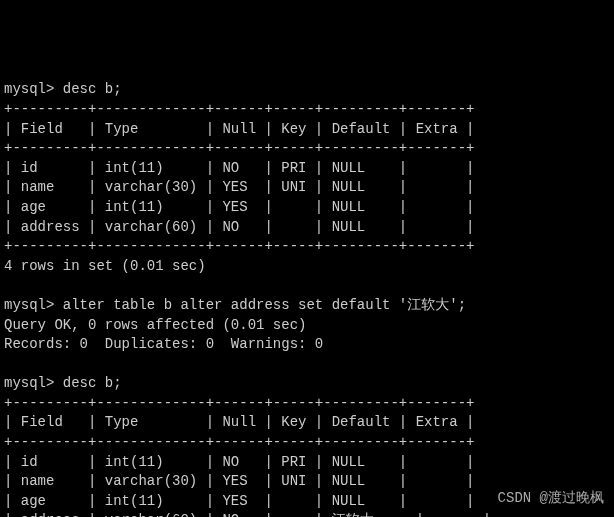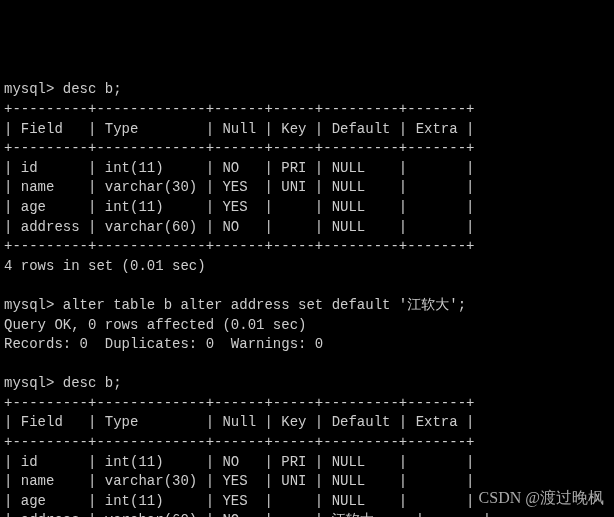--- a/index.html
+++ b/index.html
@@ -14,22 +14,22 @@
     padding: 2px 4px;
     white-space: pre;
     overflow: hidden;
     position: relative;
   }
   .watermark {
     position: absolute;
     bottom: 8px;
     right: 10px;
     color: #aaa;
-    font-family: Liberation Serif, serif;
-    font-size: 16px;
+    font-family: Liberation Mono, monospace;
+    font-size: 14px;
   }
 </style>
 </head>
 <body>
 
 
 
 <div id="terminal">mysql&gt; desc b;
 +---------+-------------+------+-----+---------+-------+
 | Field   | Type        | Null | Key | Default | Extra |

